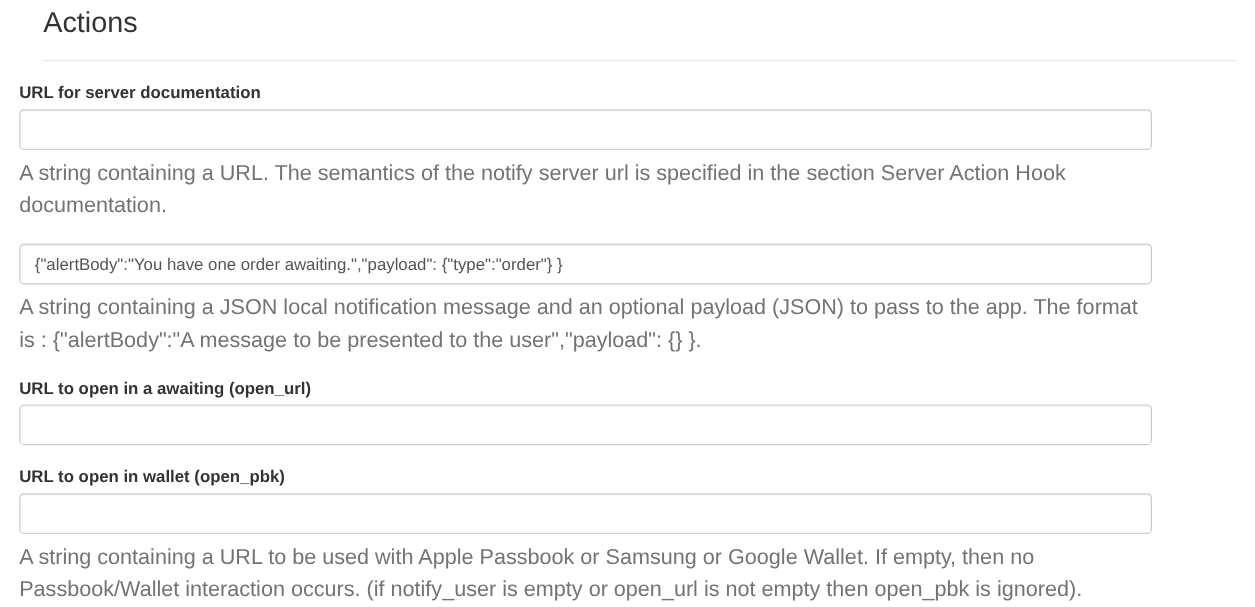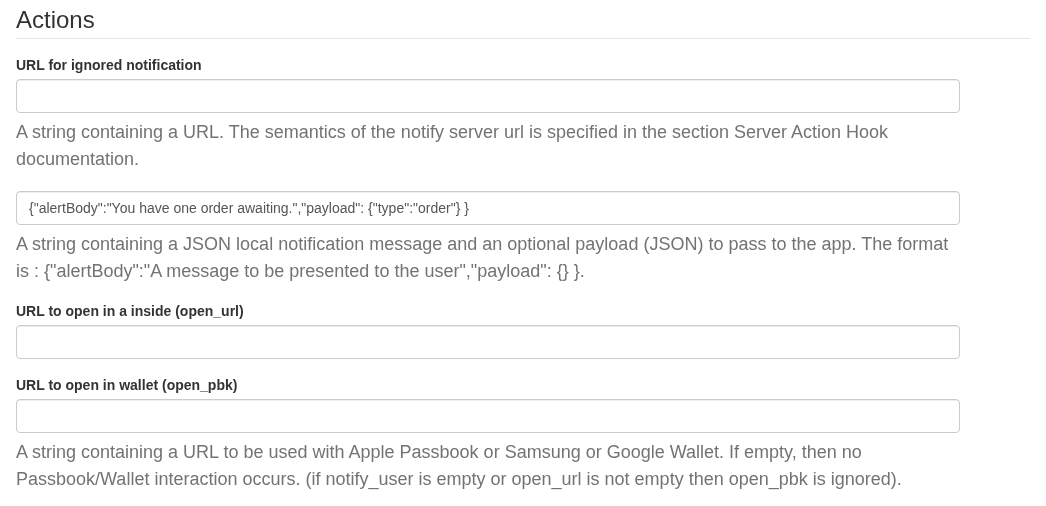--- a/index.html
+++ b/index.html
@@ -12,24 +12,25 @@
       font-size: 14px;
       color: #333;
       background: #fff;
       padding: 0 16px;
       width: 1046px;
     }
     .section-title {
       font-size: 24px;
       font-weight: 400;
       color: #333;
-      padding-bottom: 4px;
+      padding-bottom: 16px;
       border-bottom: 1px solid #e5e5e5;
       margin-bottom: 18px;
       margin-top: 6px;
+      margin-left: 20px;
     }
     .form-group {
       margin-bottom: 18px;
     }
     .field-label {
       font-weight: 700;
       color: #333;
       display: block;
       margin-bottom: 6px;
       font-size: 14px;
@@ -56,32 +57,32 @@
       display: block;
       max-width: 944px;
     }
   </style>
 </head>
 <body>
 
 <h2 class="section-title">Actions</h2>
 
 <div class="form-group">
-  <label class="field-label">URL for ignored notification</label>
+  <label class="field-label">URL for server documentation</label>
   <input type="text" class="text-input" value="" style="">
   <span class="help-text">A string containing a URL. The semantics of the notify server url is specified in the section Server Action Hook documentation.</span>
 </div>
 
 <div class="form-group">
   <input type="text" class="text-input" value="{&quot;alertBody&quot;:&quot;You have one order awaiting.&quot;,&quot;payload&quot;: {&quot;type&quot;:&quot;order&quot;} }" style="">
   <span class="help-text">A string containing a JSON local notification message and an optional payload (JSON) to pass to the app. The format is : {"alertBody":"A message to be presented to the user","payload": {} }.</span>
 </div>
 
 <div class="form-group">
-  <label class="field-label">URL to open in a inside (open_url)</label>
+  <label class="field-label">URL to open in a awaiting (open_url)</label>
   <input type="text" class="text-input" value="" style="">
 </div>
 
 <div class="form-group">
   <label class="field-label">URL to open in wallet (open_pbk)</label>
   <input type="text" class="text-input" value="" style="">
   <span class="help-text">A string containing a URL to be used with Apple Passbook or Samsung or Google Wallet. If empty, then no Passbook/Wallet interaction occurs. (if notify_user is empty or open_url is not empty then open_pbk is ignored).</span>
 </div>
 
 </body></html>

